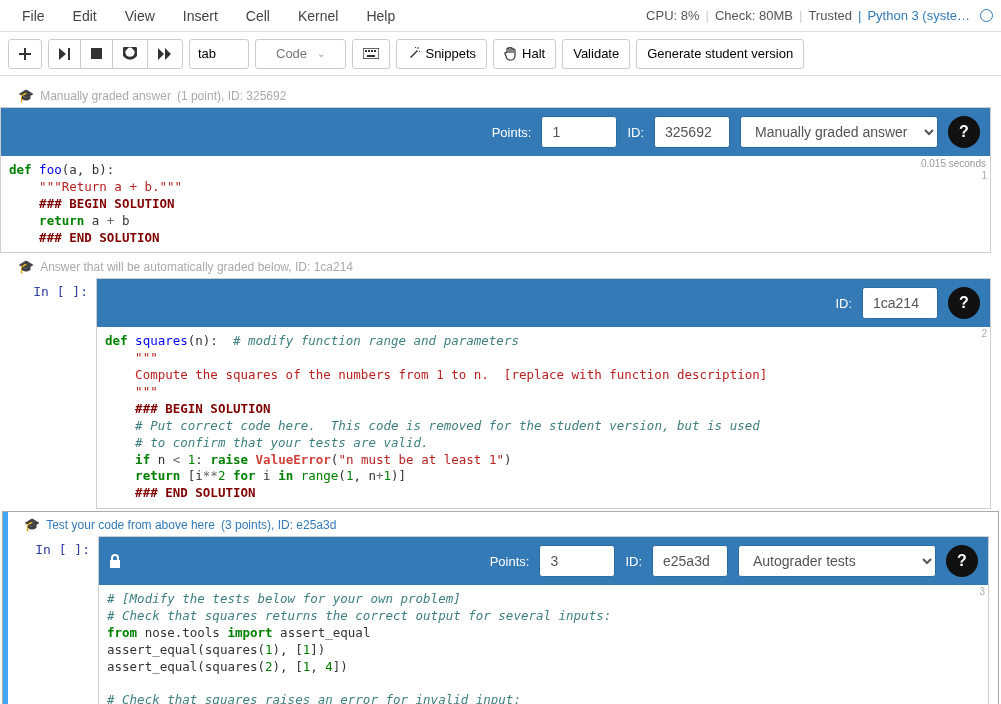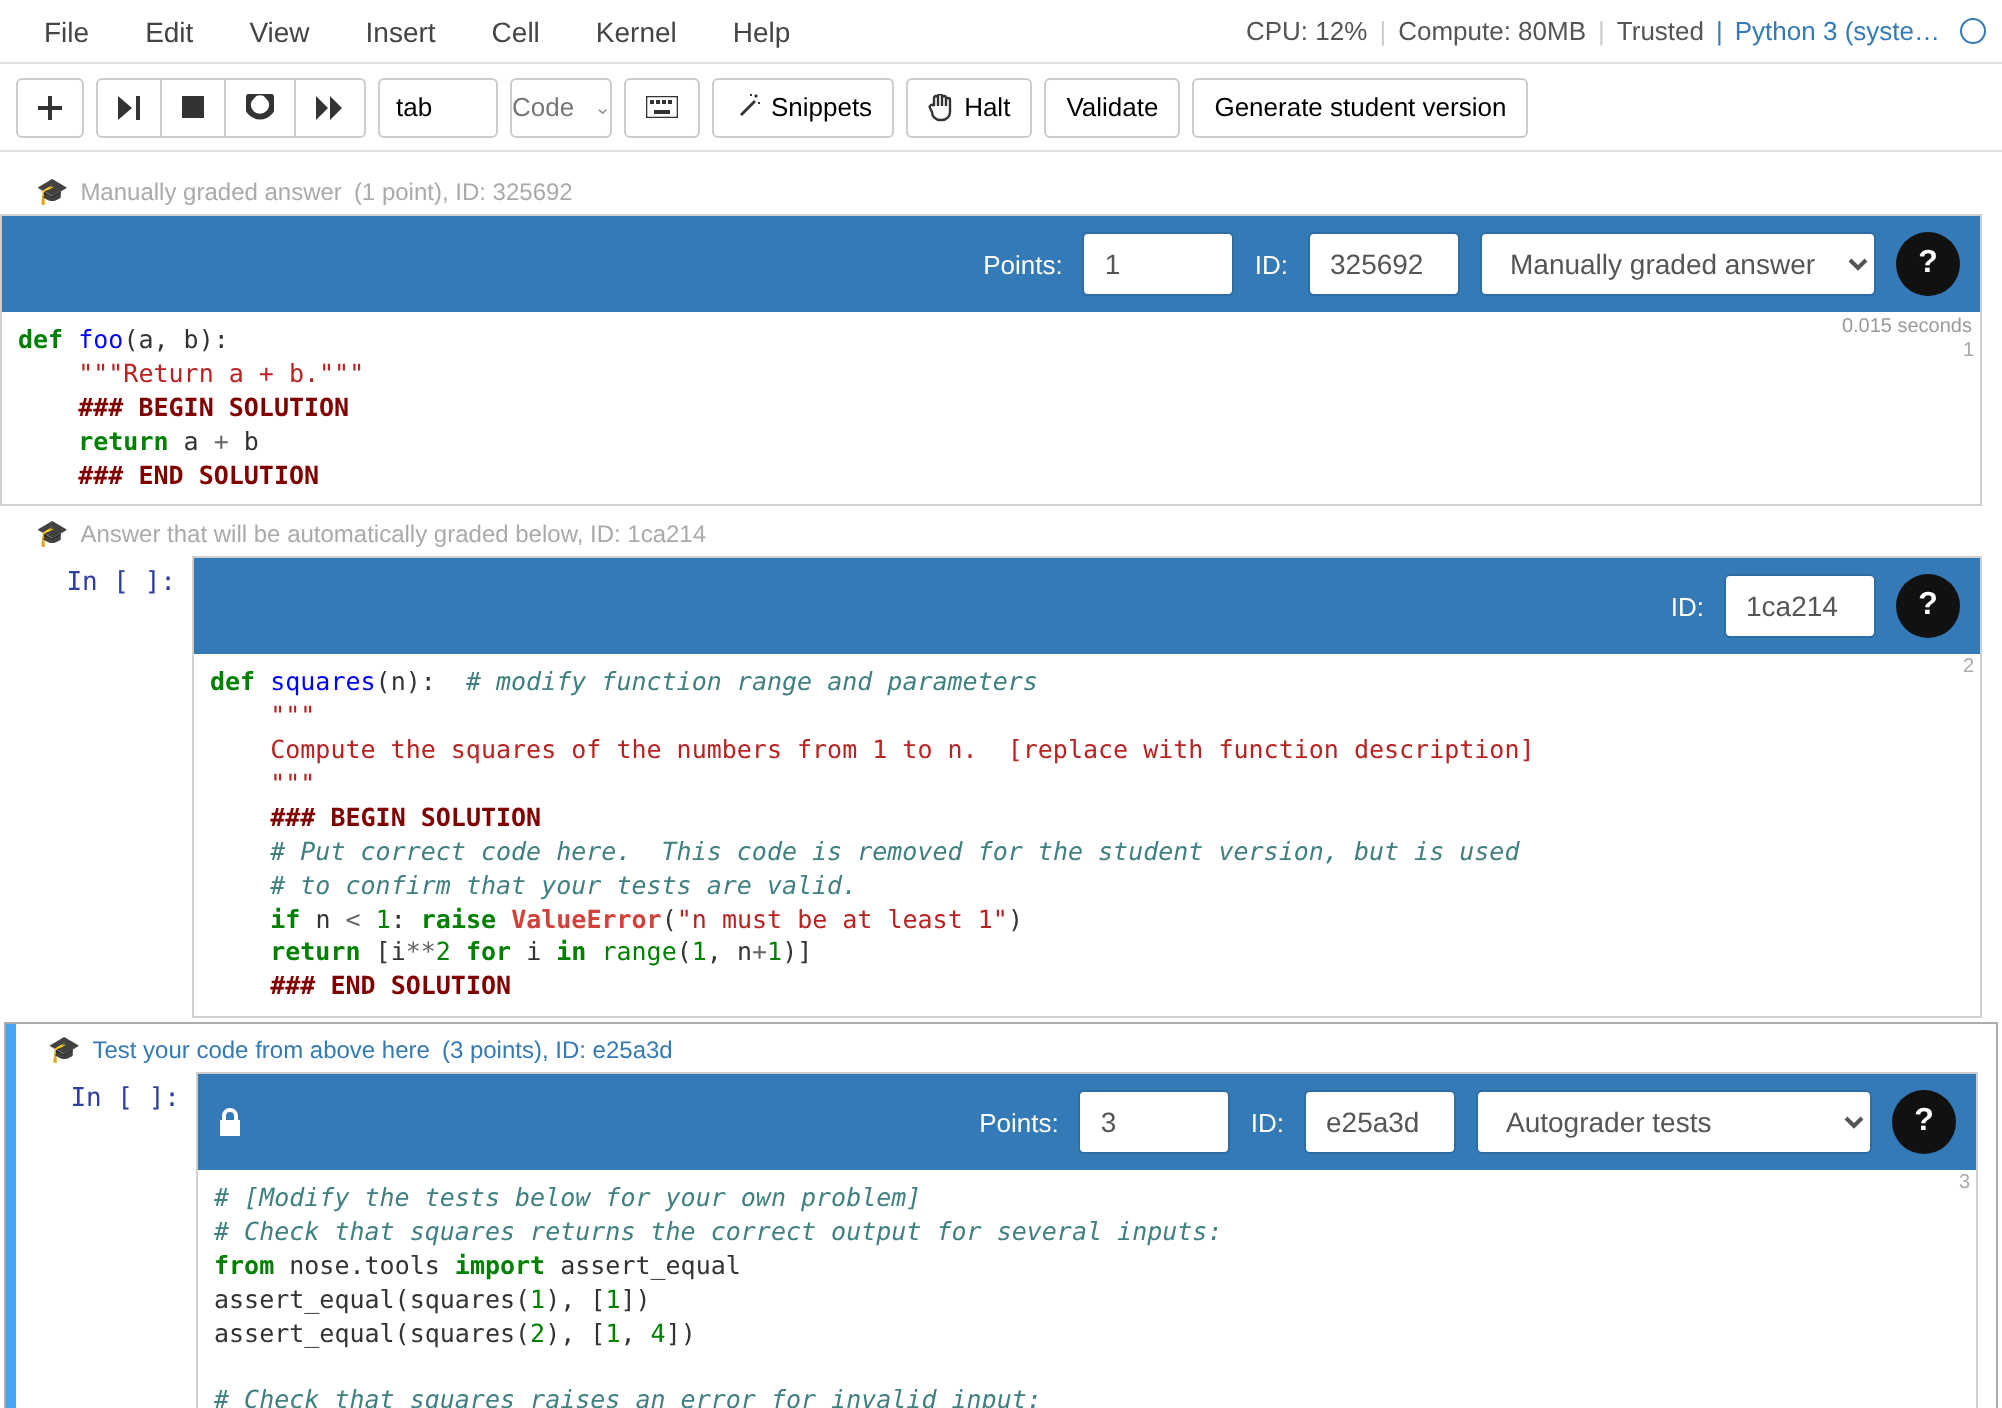--- a/index.html
+++ b/index.html
@@ -11,21 +11,21 @@
 .menubar .sep { color: #ccc; }
 .menubar .kernel { color: #337ab7; }
 .menubar .kernel-circle { width: 13px; height: 13px; border: 1.5px solid #337ab7; border-radius: 50%; display: inline-block; vertical-align: middle; margin-left: 4px; }
 .toolbar { display: flex; align-items: center; padding: 4px 8px; gap: 6px; border-bottom: 1px solid #e0e0e0; height: 44px; }
 .btn { border: 1px solid #ccc; background: #fff; border-radius: 3px; padding: 6px 10px; cursor: pointer; font-size: 13px; display: inline-flex; align-items: center; gap: 5px; height: 30px; }
 .btn-group { display: flex; }
 .btn-group .btn { border-radius: 0; margin-left: -1px; }
 .btn-group .btn:first-child { border-radius: 3px 0 0 3px; margin-left: 0; }
 .btn-group .btn:last-child { border-radius: 0 3px 3px 0; }
 .textinp { border: 1px solid #ccc; border-radius: 3px; padding: 5px 8px; font-size: 13px; height: 30px; width: 60px; }
-.select-cell { border: 1px solid #ccc; border-radius: 3px; padding: 5px 0; font-size: 13px; height: 30px; display: inline-flex; align-items: center; gap: 10px; color: #777; }
+.select-cell { border: 1px solid #ccc; border-radius: 3px; padding: 5px 20px; font-size: 13px; height: 30px; display: inline-flex; align-items: center; gap: 10px; color: #777; }
 .chev { font-size: 10px; color: #999; }
 .notebook { padding: 6px 0 20px 0; }
 .cell-wrap { margin: 2px 0; }
 .anno { font-size: 12px; color: #aaa; padding: 4px 18px; display: flex; align-items: center; gap: 6px; }
 .anno.active { color: #337ab7; }
 .grad-icon { font-size: 13px; }
 .cell { display: flex; padding-right: 10px; }
 .prompt { width: 96px; text-align: right; padding: 6px 8px 0 0; font-family: monospace; font-size: 13px; color: #303F9F; flex-shrink: 0; }
 .cell-body { flex: 1; border: 1px solid #cfcfcf; position: relative; }
 .selected-marker { position:absolute; left:2px; right:2px; top:0; bottom:0; border:1px solid #ababab; pointer-events:none; }
@@ -56,23 +56,23 @@
 
 <div class="menubar">
   <div class="menu-item">File</div>
   <div class="menu-item">Edit</div>
   <div class="menu-item">View</div>
   <div class="menu-item">Insert</div>
   <div class="menu-item">Cell</div>
   <div class="menu-item">Kernel</div>
   <div class="menu-item">Help</div>
   <div class="spacer"></div>
-  <div class="status">CPU: 12%</div>
+  <div class="status">CPU: 8%</div>
   <div class="sep">|</div>
-  <div class="status">Compute: 80MB</div>
+  <div class="status">Check: 80MB</div>
   <div class="sep">|</div>
   <div class="status">Trusted</div>
   <div class="sep" style="color:#337ab7">|</div>
   <div class="status kernel">Python 3 (syste…</div>
   <span class="kernel-circle"></span>
 </div>
 
 <div class="toolbar">
   <button class="btn">
     <svg width="12" height="12" viewBox="0 0 12 12">

